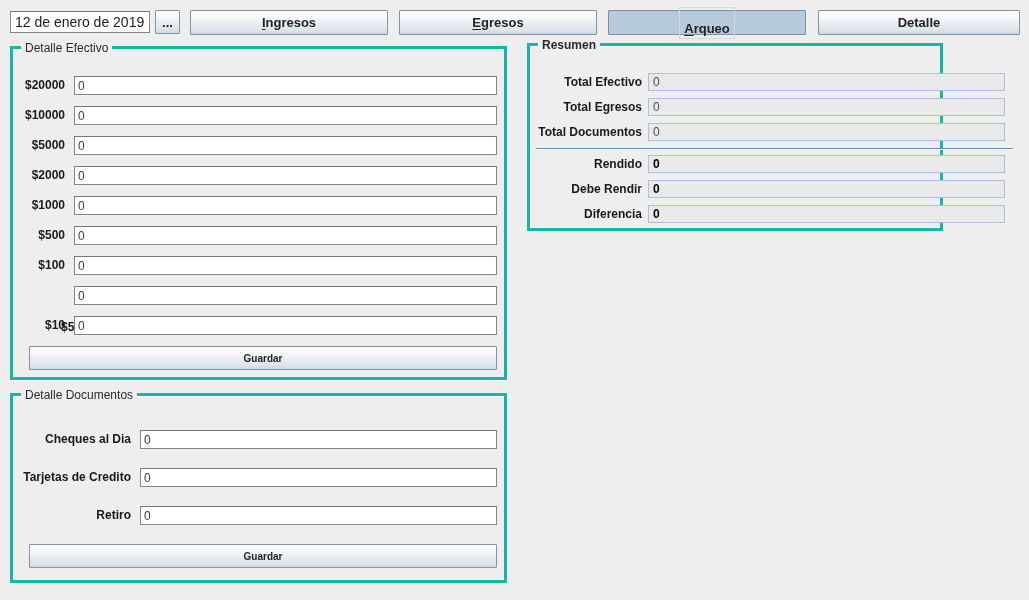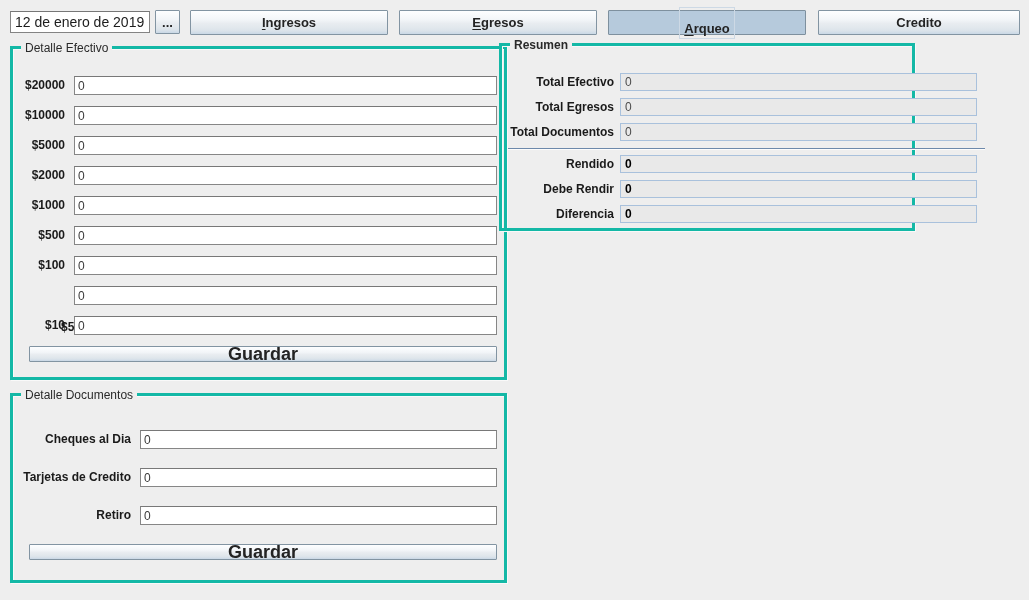--- a/index.html
+++ b/index.html
@@ -87,22 +87,22 @@
     border: 1px solid #868686;
     border-top-color: #787878;
     font-family: "Liberation Sans", sans-serif;
     font-size: 12px;
     color: #3a3a3a;
     padding: 0 3px;
     outline: none;
   }
   .save-btn {
     position: absolute;
-    height: 16px;
-    font-size: 18px;
+    height: 24px;
+    font-size: 10px;
   }
 
   
   .ro-field {
     position: absolute;
     height: 18px;
     background: #e9e9e9;
     border: 1px solid #a9c1dc;
     font-size: 12px;
     line-height: 16px;
@@ -130,21 +130,21 @@
 
 <button class="push-btn" style="left:399px; top:10px; width:198px; height:25px;">
     <span><span class="mn">E</span><span>gresos</span></span>
   </button>
 
 <button class="push-btn active" style="left:608px; top:10px; width:198px; height:25px;">
     <span class="focus-ring"><span class="mn">A</span><span>rqueo</span></span>
   </button>
 
 <button class="push-btn" style="left:818px; top:10px; width:202px; height:25px;">
-    <span><span class="mn"></span><span>Credito</span></span>
+    <span><span class="mn"></span><span>Detalle</span></span>
   </button>
 
 <div class="group" style="left:10px; top:46px; width:497px; height:334px;">
   <span class="group-title">Detalle Efectivo</span>
 
   <span class="row-label" style="left:0; top:27px; width:52px;">$20000</span>
   <input class="row-input" style="left: 61px; top: 27px; width: 423px;" value="0">
 
   <span class="row-label" style="left:0; top:57px; width:52px;">$10000</span>
   <input class="row-input" style="left: 61px; top: 57px; width: 423px;" value="0">
@@ -181,21 +181,21 @@
 
   <span class="row-label" style="left:10px; top:72px; width:108px;">Tarjetas de Credito</span>
   <input class="row-input" style="left: 127px; top: 72px; width: 357px;" value="0">
 
   <span class="row-label" style="left:10px; top:110px; width:108px;">Retiro</span>
   <input class="row-input" style="left: 127px; top: 110px; width: 357px;" value="0">
 
   <button class="push-btn save-btn" style="left:16px; top:148px; width:468px;">Guardar</button>
 </div>
 
-<div class="group" style="left:499px; top:43px; width:416px; height:188px;">
+<div class="group" style="left:527px; top:43px; width:416px; height:188px;">
   <span class="group-title bold">Resumen</span>
 
   <span class="row-label" style="left:0; top:27px; width:112px;">Total Efectivo</span>
   <div class="ro-field" style="left:118px; top:27px; width:357px;">0</div>
 
   <span class="row-label" style="left:0; top:52px; width:112px;">Total Egresos</span>
   <div class="ro-field" style="left:118px; top:52px; width:357px;">0</div>
 
   <span class="row-label" style="left:0; top:77px; width:112px;">Total Documentos</span>
   <div class="ro-field" style="left:118px; top:77px; width:357px;">0</div>

